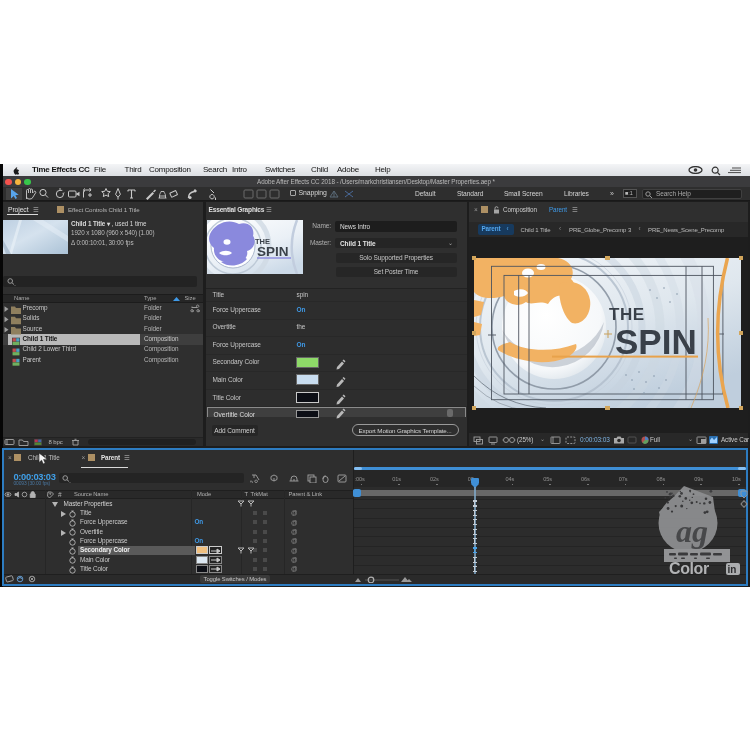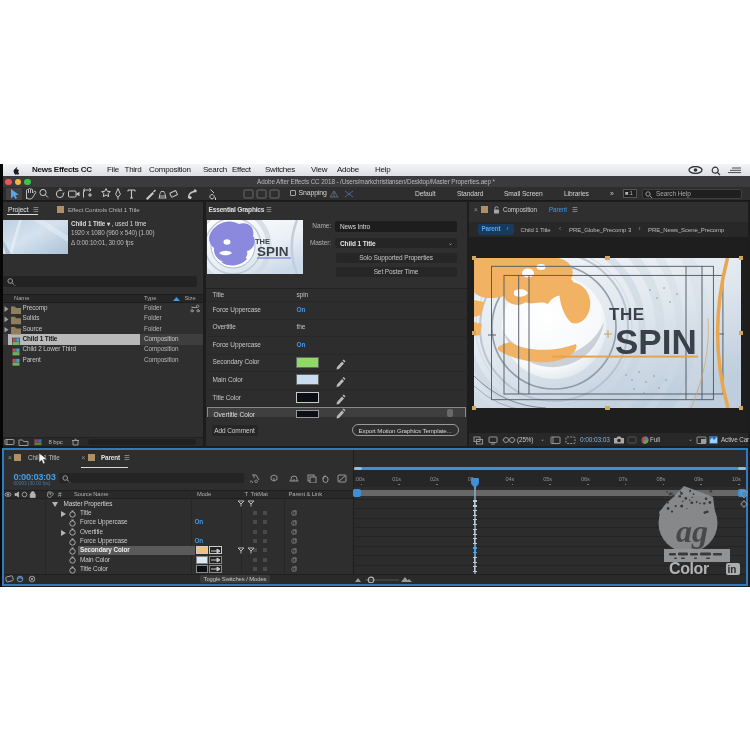--- a/index.html
+++ b/index.html
@@ -12,28 +12,28 @@
 </head>
 <body>
 
 <div class="a" style="left:0;top:163.5px;width:750px;height:423px;background:#1d1d1d"></div>
 <div class="a" style="left:0;top:163.5px;width:2.5px;height:423px;background:#060606"></div>
 
 <div class="a" style="left:2.5px;top:163.5px;width:747.5px;height:12.9px;background:linear-gradient(#f4f5f7,#dcdfe3)"></div>
 <svg style="left:12px;top:165.5px" width="9" height="10" viewBox="0 0 9 10">
     <path d="M4.6 2.6c.5-.7 1.3-1 1.9-1 .1.7-.2 1.3-.6 1.8-.4.5-1.1.9-1.8.8-.1-.6.2-1.2.5-1.6zM6.8 4.4c.9 0 1.6.5 2 1.1-.6.4-1 1-1 1.9 0 .9.5 1.6 1.1 1.9-.3.8-.8 1.5-1.4 1.5-.6 0-.8-.4-1.5-.4s-1 .4-1.5.4c-.7 0-1.5-1-1.9-2C1.9 7.3 1.7 5 2.9 4.3c.5-.3 1.1-.5 1.6-.5.6 0 1 .4 1.4.4.4 0 .6-.3.9-.2z" fill="#1a1a1a" transform="scale(0.8)"></path>
   </svg>
-<div class="mi" style="left:32px;font-weight:bold">News Effects CC</div>
-<div class="mi" style="left:107px">File</div>
+<div class="mi" style="left:32px;font-weight:bold">Time Effects CC</div>
+<div class="mi" style="left:94px">File</div>
 <div class="mi" style="left:124.5px">Third</div>
 <div class="mi" style="left:149px">Composition</div>
 <div class="mi" style="left:203px">Search</div>
-<div class="mi" style="left:232px">Effect</div>
+<div class="mi" style="left:232px">Intro</div>
 <div class="mi" style="left:265px">Switches</div>
-<div class="mi" style="left:311px">View</div>
+<div class="mi" style="left:311px">Child</div>
 <div class="mi" style="left:337px">Adobe</div>
 <div class="mi" style="left:375px">Help</div>
 <svg style="left:688px;top:166px" width="15" height="8" viewBox="0 0 15 8">
     <ellipse cx="7.5" cy="4" rx="6.5" ry="3.4" fill="none" stroke="#333" stroke-width="1.3"></ellipse>
     <circle cx="7.5" cy="4" r="1.8" fill="#333"></circle>
   </svg>
 <svg style="left:711px;top:165.5px" width="10" height="10" viewBox="0 0 10 10">
     <circle cx="4.2" cy="4.2" r="3" fill="none" stroke="#333" stroke-width="1.2"></circle>
     <line x1="6.4" y1="6.4" x2="9" y2="9" stroke="#333" stroke-width="1.3"></line>
   </svg>

